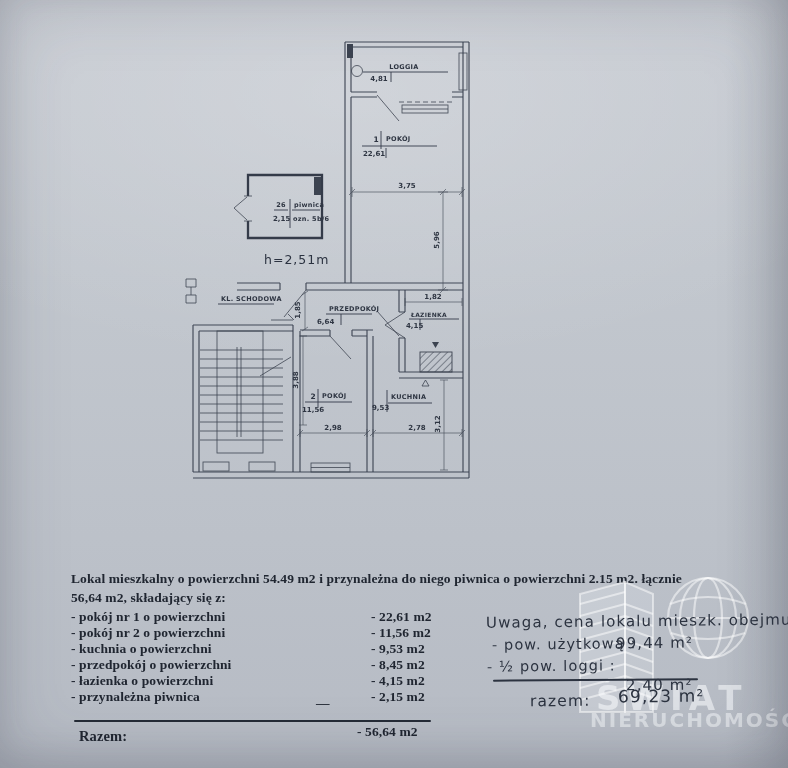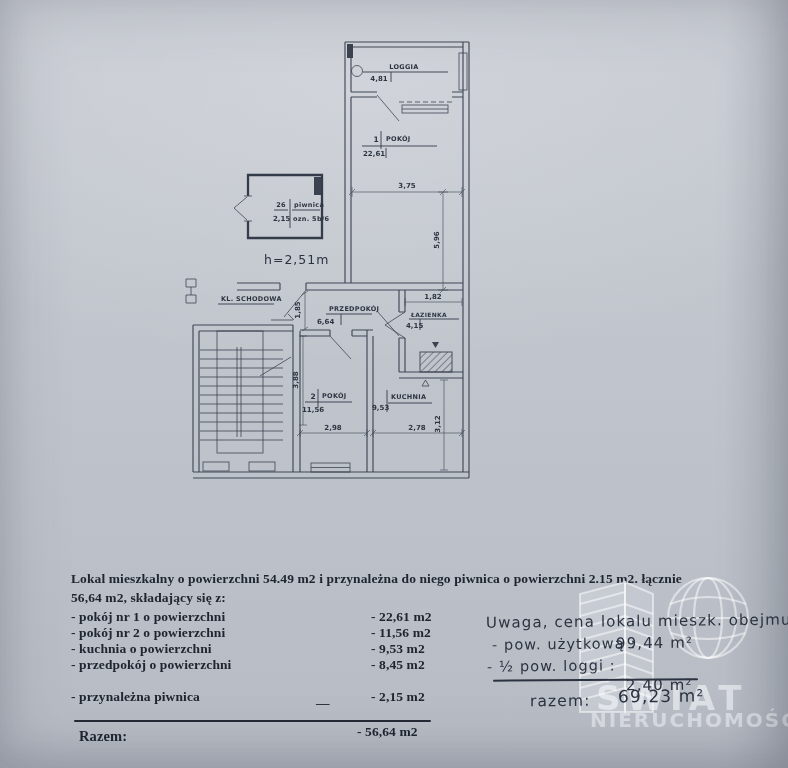--- a/index.html
+++ b/index.html
@@ -169,20 +169,24 @@
     <span class="typed val">- 11,56 m2</span>
   </div>
   <div class="item-row" style="top:641px;">
     <span class="typed lbl">- kuchnia o powierzchni</span>
     <span class="typed val">- 9,53 m2</span>
   </div>
   <div class="item-row" style="top:657px;">
     <span class="typed lbl">- przedpokój  o powierzchni</span>
     <span class="typed val">- 8,45  m2</span>
   </div>
+  <div class="item-row" style="top:673px;">
+    <span class="typed lbl">- łazienka o powierzchni</span>
+    <span class="typed val">- 4,15  m2</span>
+  </div>
   <div class="item-row" style="top:689px;">
     <span class="typed lbl">- przynależna piwnica</span>
     <span class="typed val">- 2,15  m2</span>
   </div>
 
   <div class="typed lone-dash">—</div>
   <div class="sum-rule"></div>
   <div class="typed" style="left:79px;top:728px;font-size:14.5px;">Razem:</div>
   <div class="typed" style="left:357px;top:724px;">- 56,64 m2</div>
 

